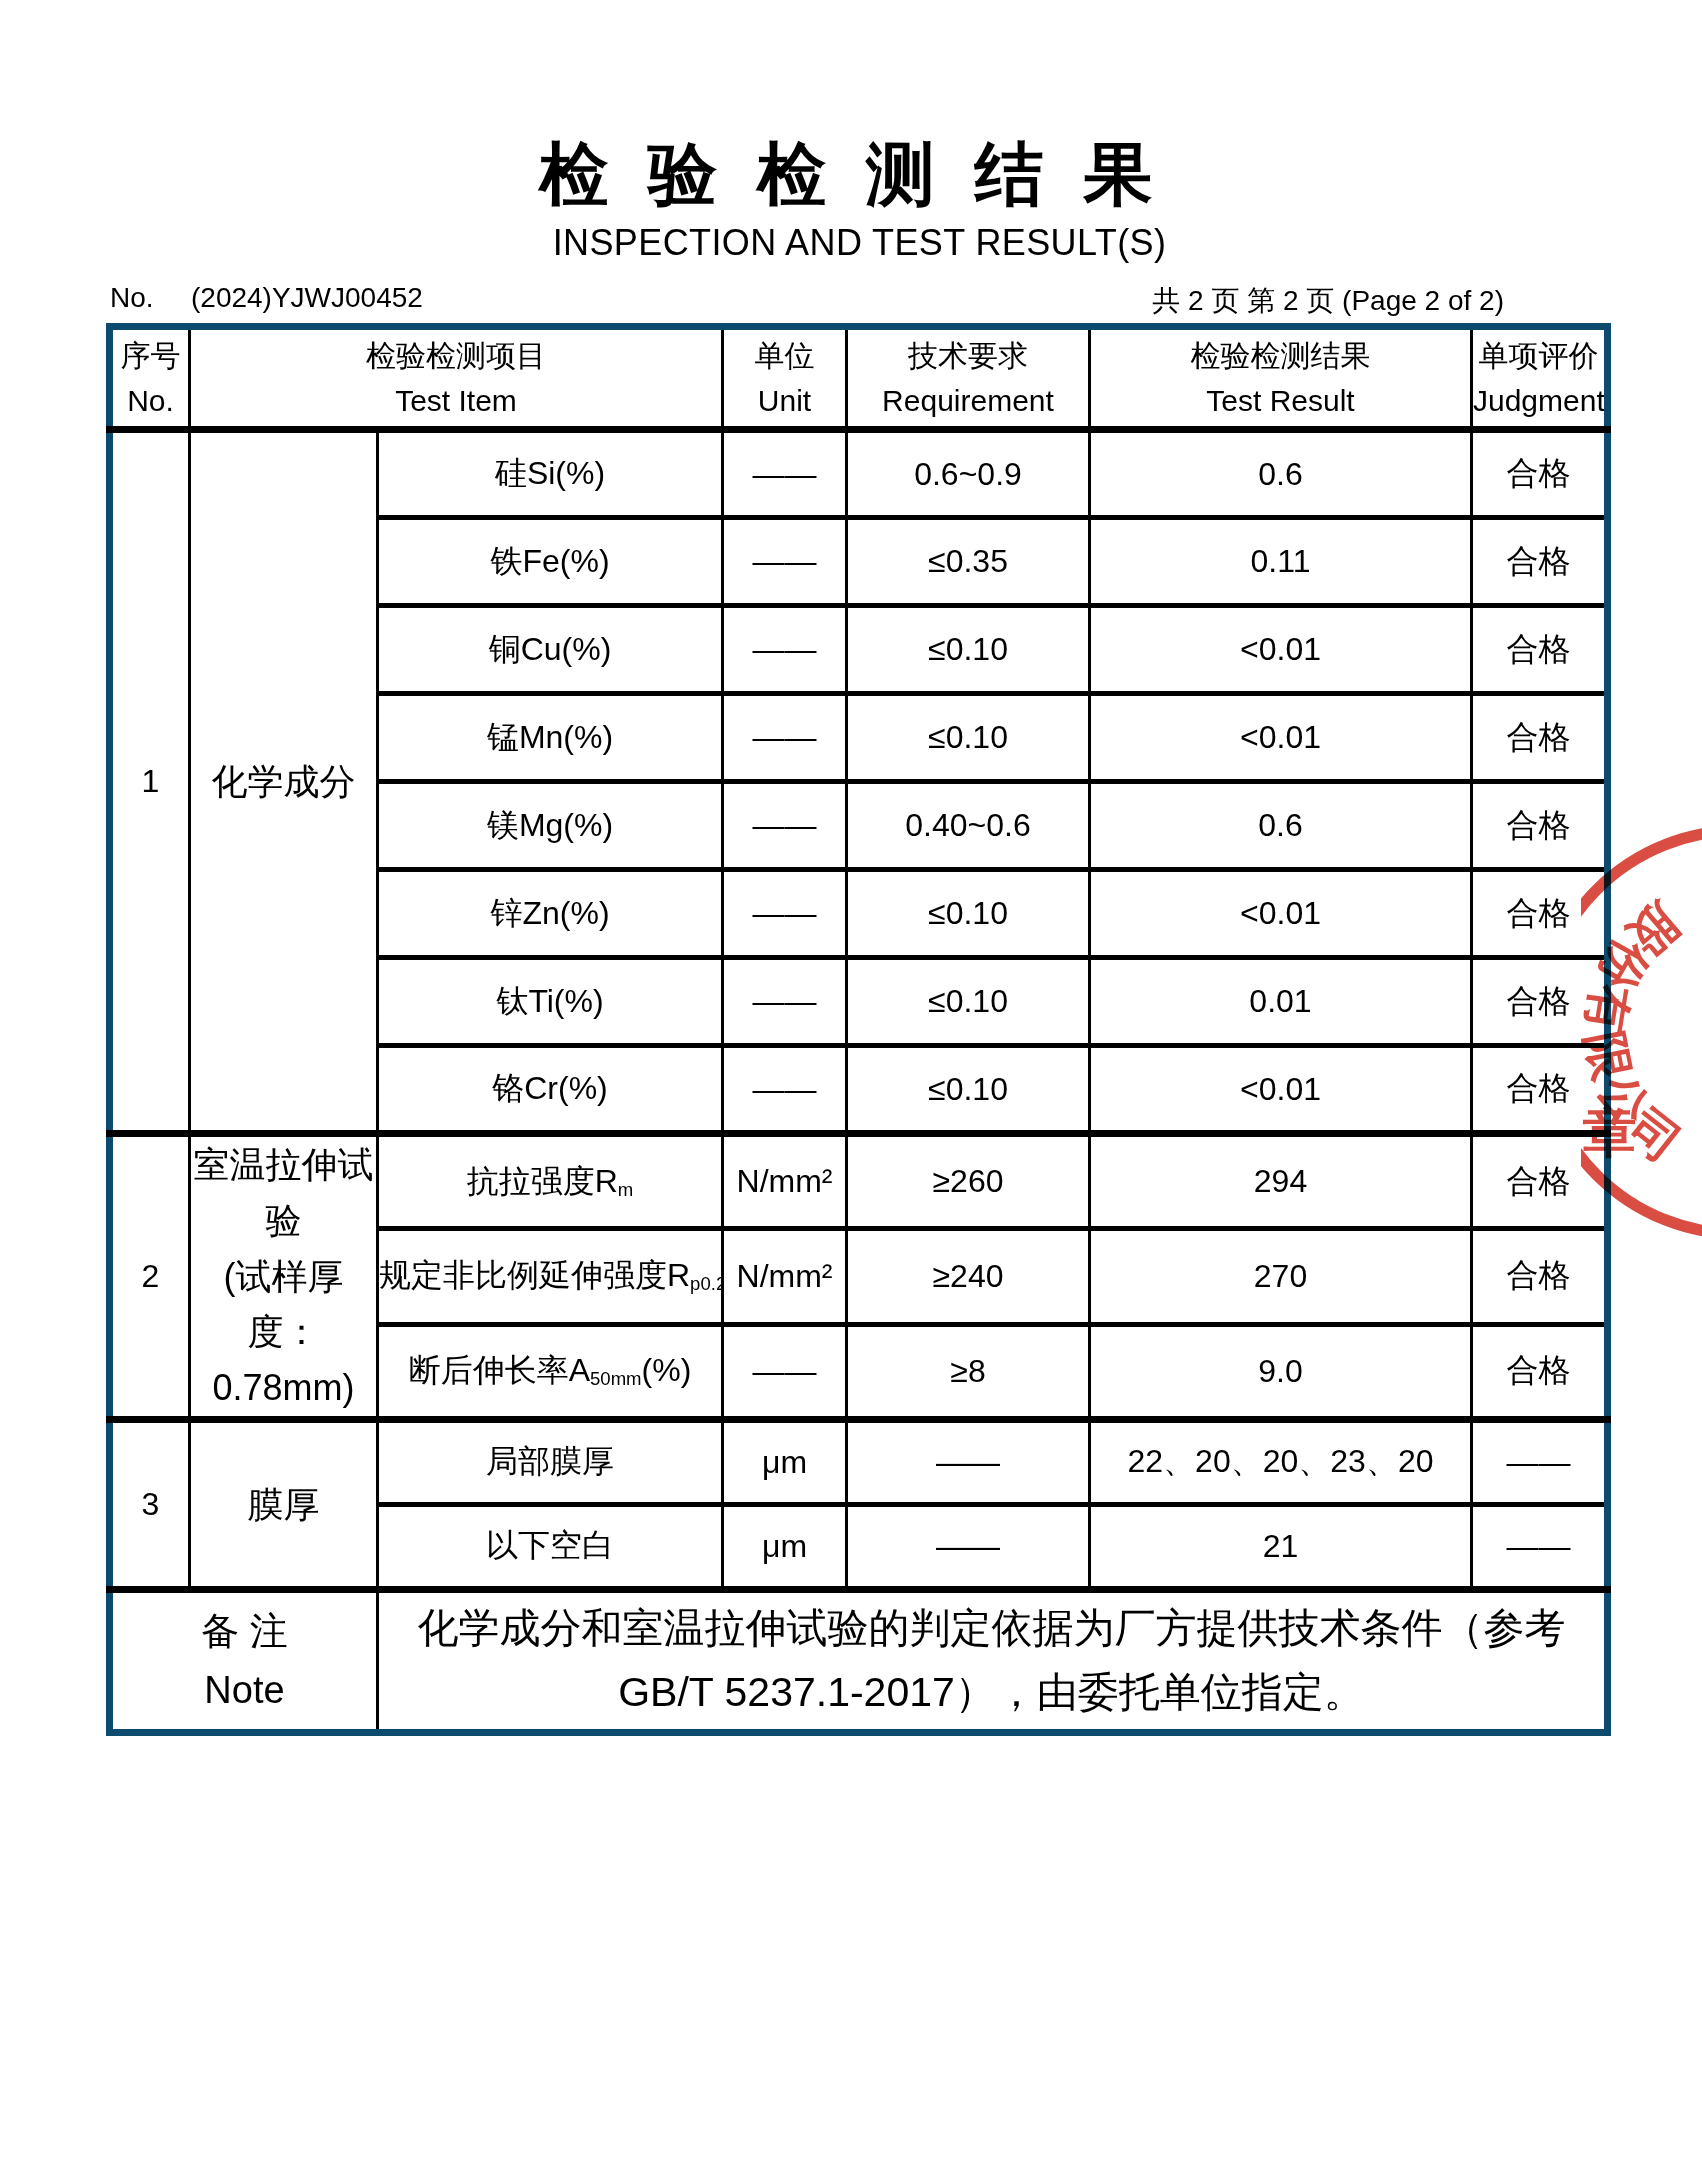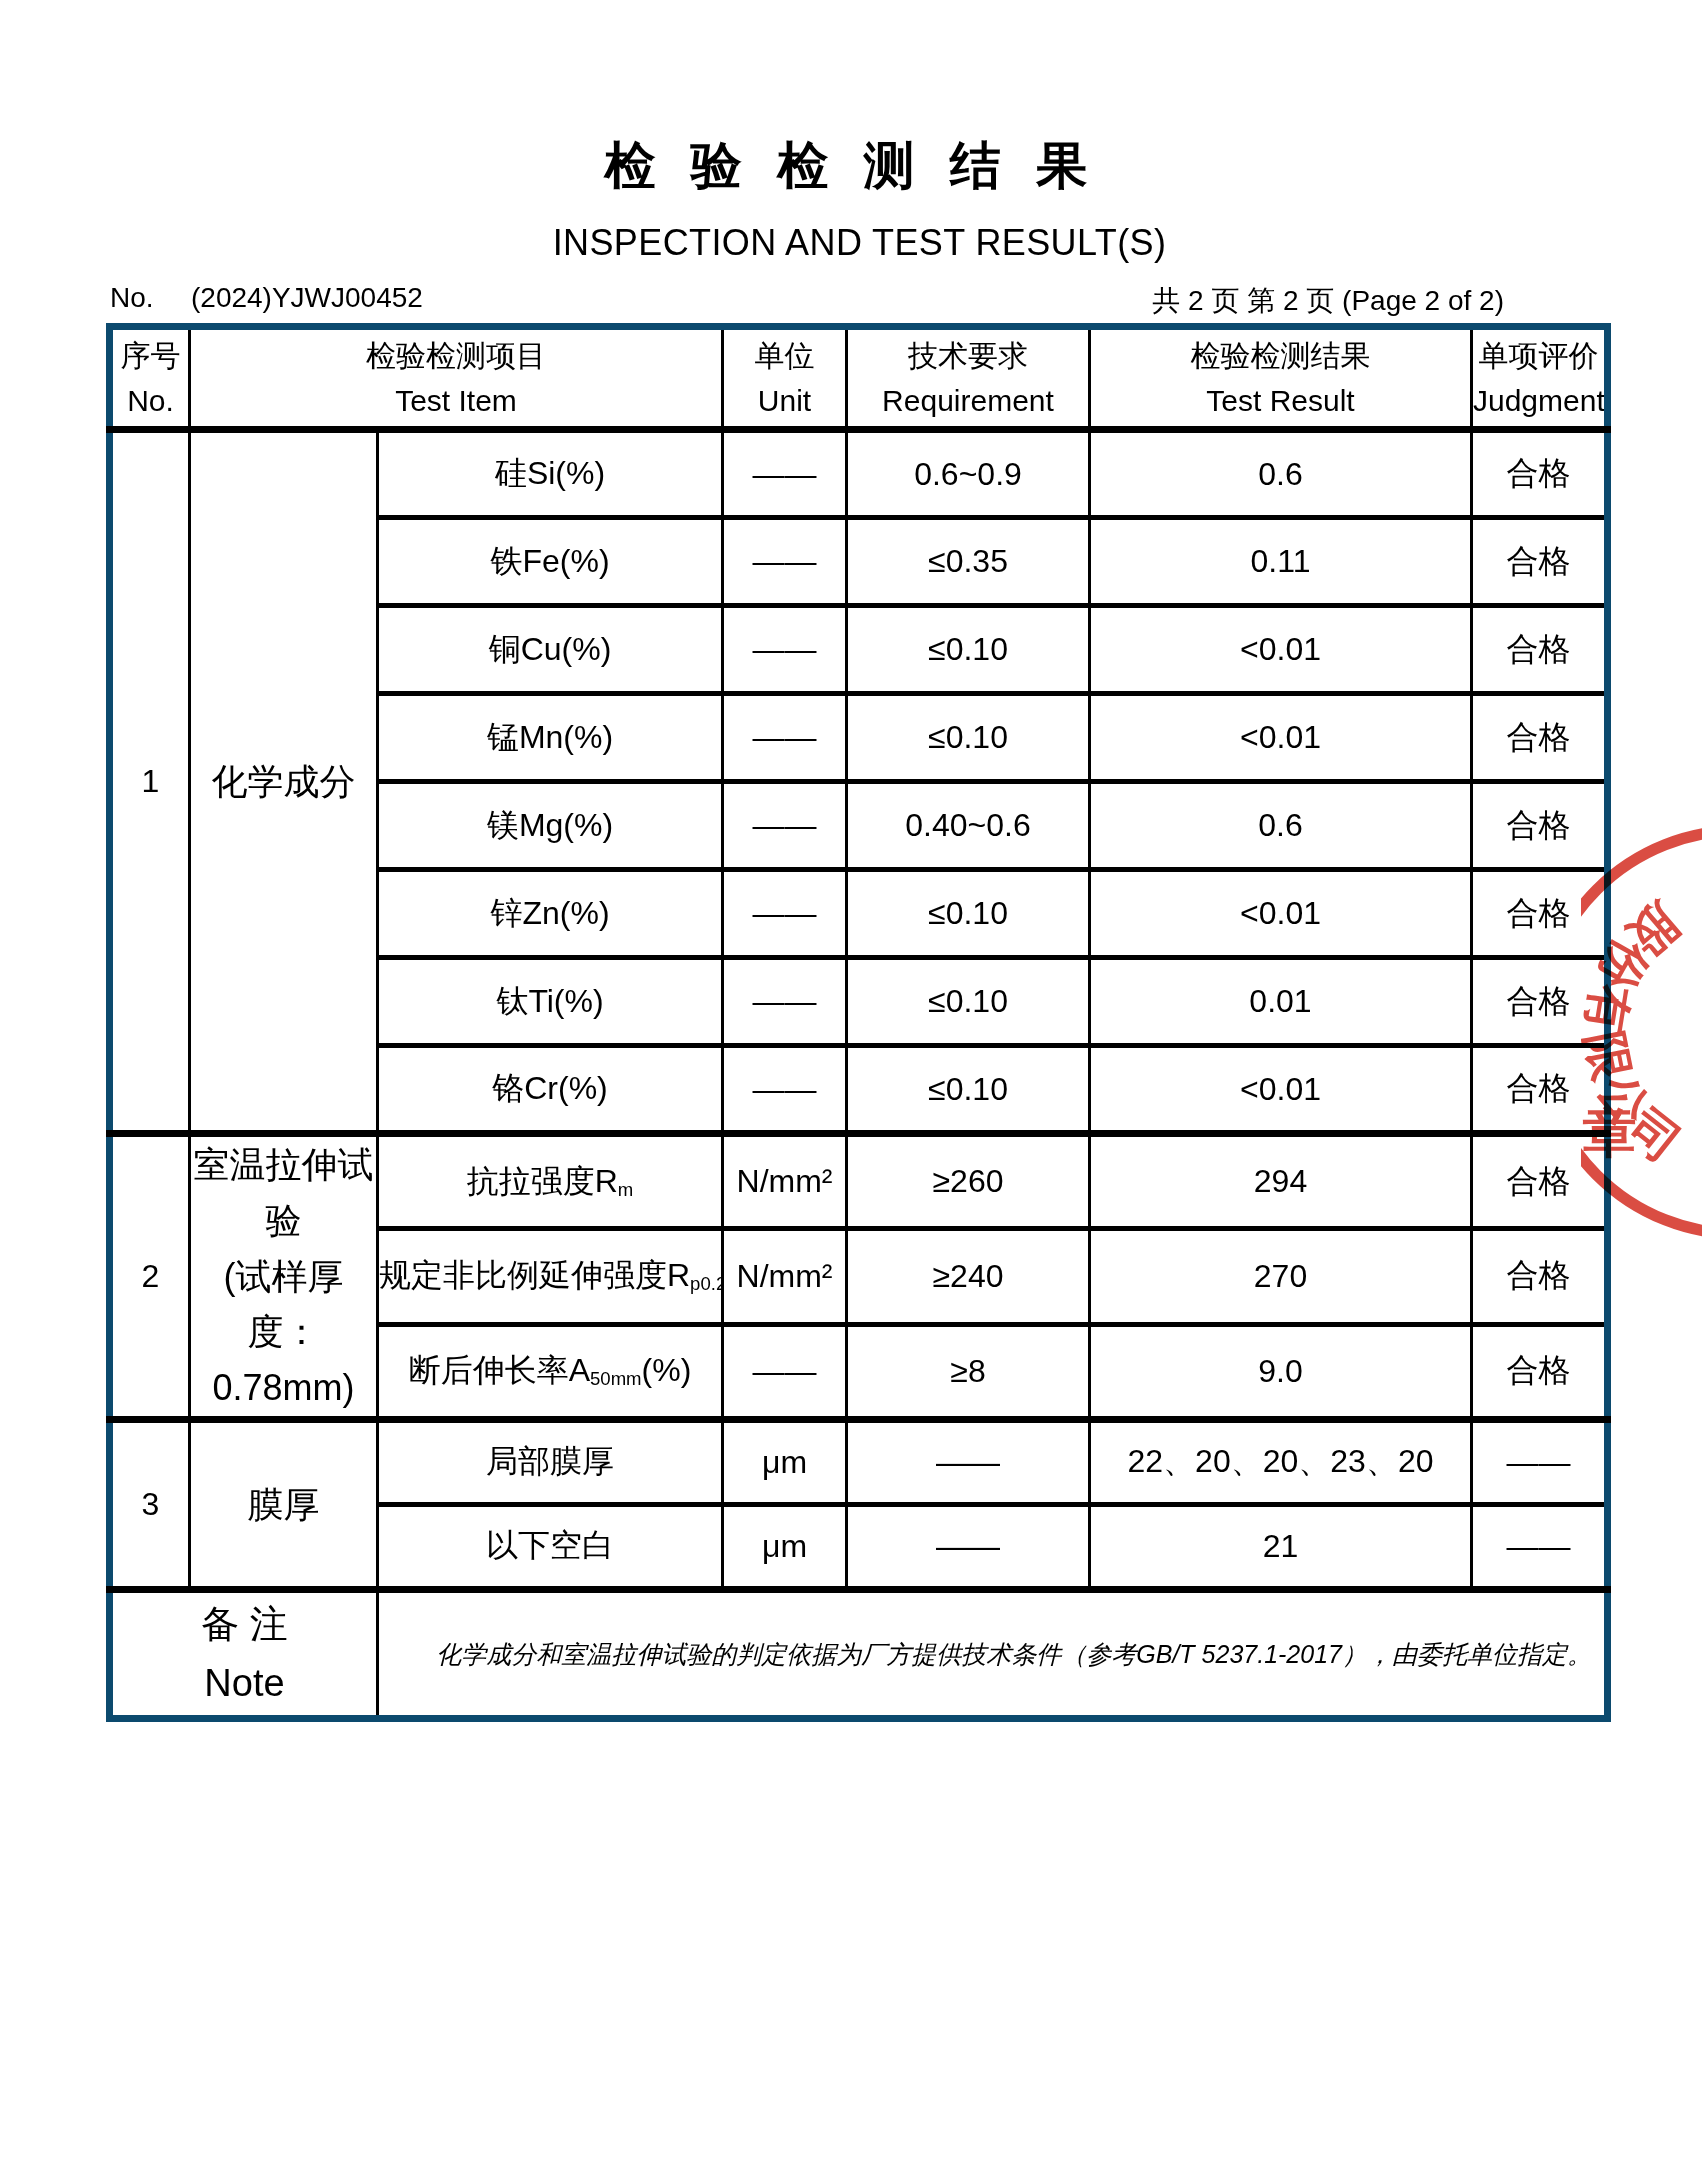--- a/index.html
+++ b/index.html
@@ -11,21 +11,21 @@
     overflow: hidden;
     font-family: "Liberation Sans", "DejaVu Sans", sans-serif;
     color: #000;
   }
   .title {
     position: absolute;
     top: 138px; left: 0; width: 100%;
     text-align: center;
     font-family: "Liberation Serif", "DejaVu Serif", serif;
     font-weight: bold;
-    font-size: 51px;
+    font-size: 69px;
     letter-spacing: 11.3px;
     line-height: 1.1;
     white-space: nowrap;
   }
   .subtitle {
     position: absolute;
     top: 222px; left: 0; width: 100%;
     text-align: center;
     font-size: 36px;
     letter-spacing: 0.4px;
@@ -74,25 +74,24 @@
   tr.tens { height: 91px; }
   tr.film { height: 85px; }
   tr.noterow { height: 129px; }
   tr.sec td { border-top-width: 7.8px; }
 
   td.cell-group { font-size: 36px; line-height: 1.55; white-space: pre-line; }
   td.cell-item  { white-space: nowrap; }
   .sb { font-size: 0.58em; vertical-align: -0.22em; letter-spacing: 0; }
   td.cell-note-label { font-size: 38px; line-height: 1.55; white-space: pre-line; }
   td.cell-note-text {
-    text-align: right;
-    font-size: 25px;
+    text-align: center;
+    font-size: 41px;
     line-height: 1.55;
     padding: 4.3px 12px;
-    font-style: italic;
   }
   .endline {
     position: absolute;
     top: 1731px; left: 106px; width: 1498px;
     text-align: center;
     font-size: 29.5px;
     white-space: nowrap;
   }
   .stamp {
     position: absolute;

